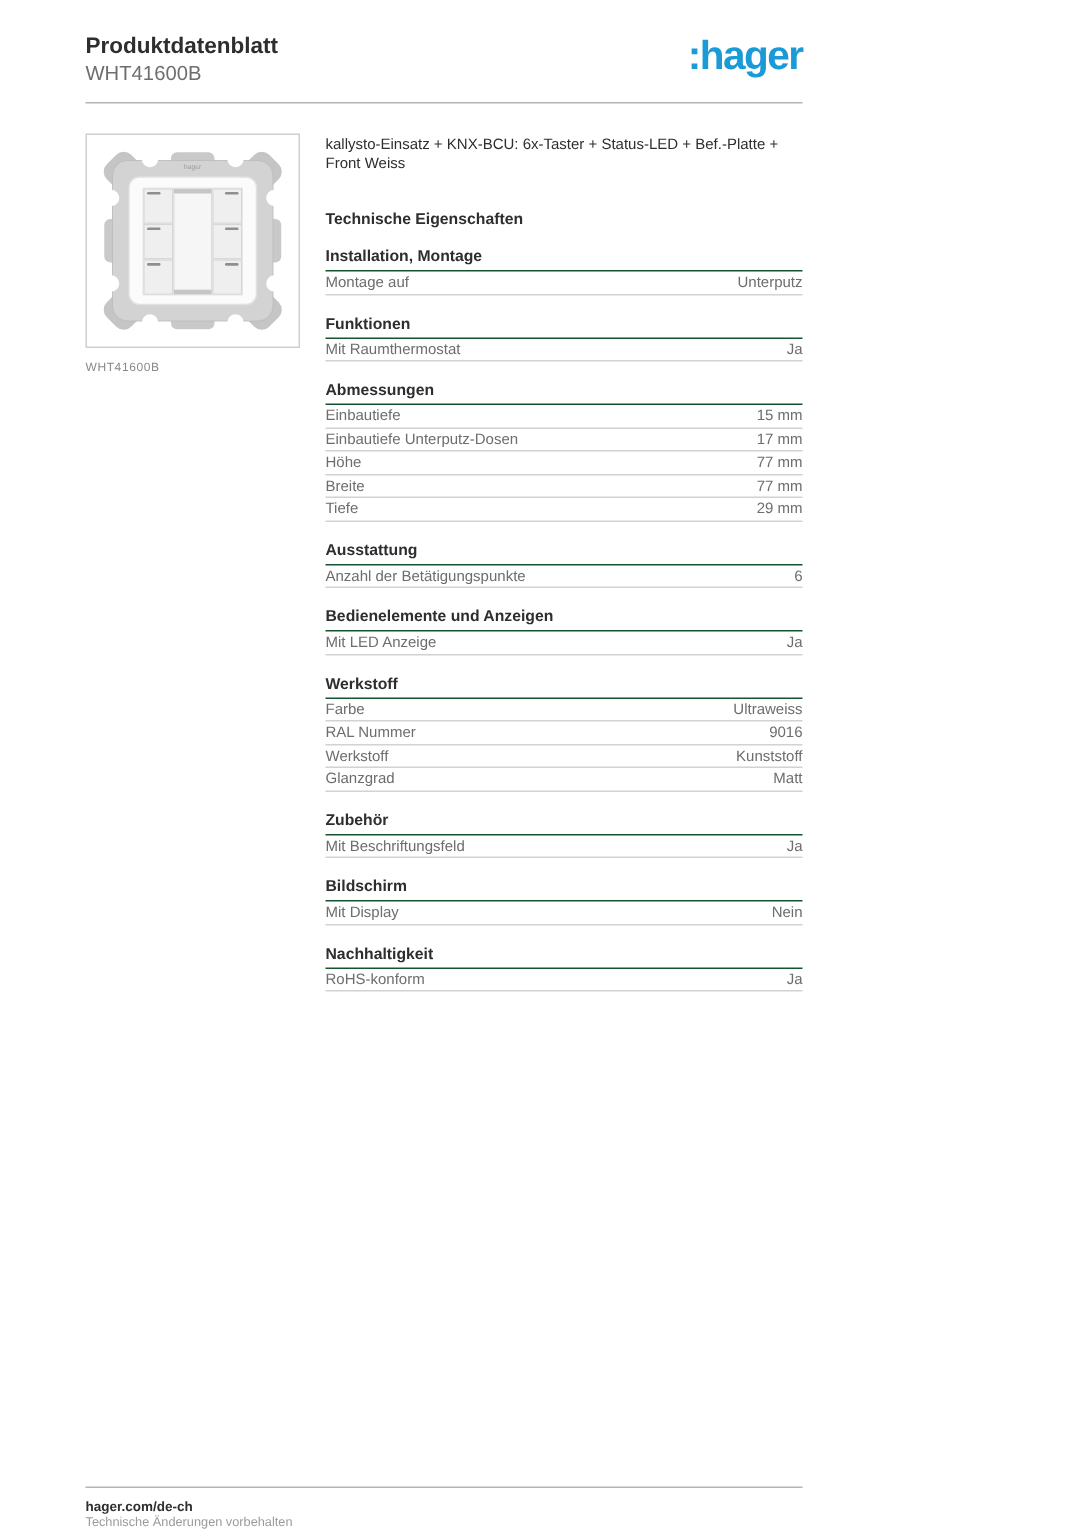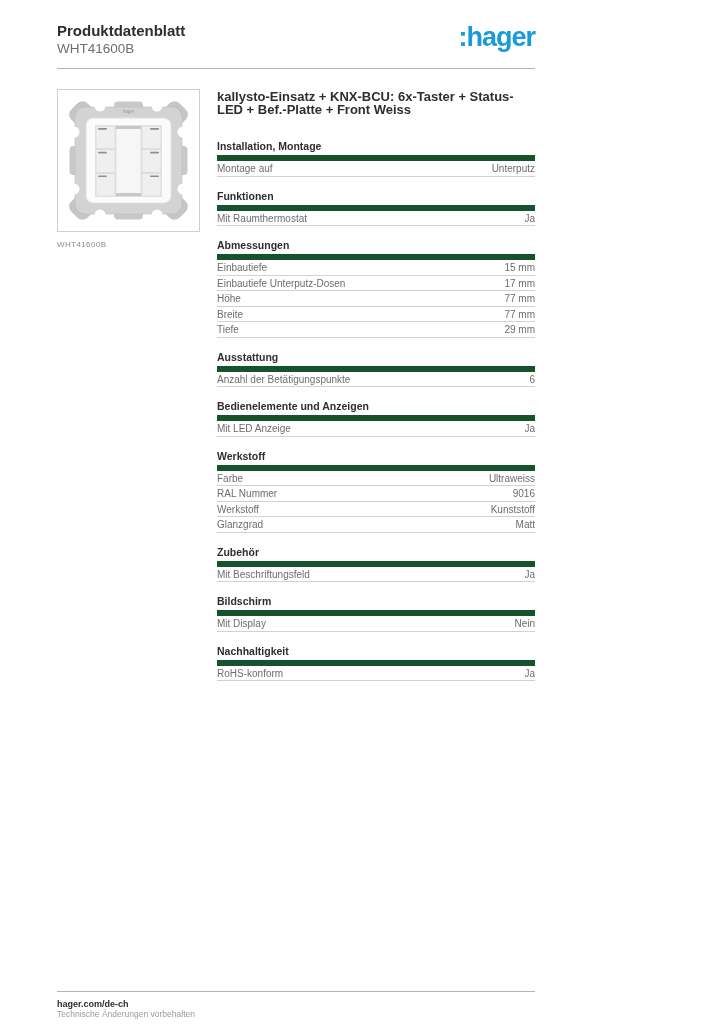--- a/index.html
+++ b/index.html
@@ -16,26 +16,26 @@
   .header-rule { border: none; border-top: 1px solid #b3b3b3; margin-top: 11px; }
 
   
   .main { display: flex; gap: 17px; margin-top: 20px; align-items: flex-start; }
   .image-col { width: 143px; flex: 0 0 143px; }
   .image-frame { width: 143px; height: 143px; border: 1px solid #cfcfcf; background: #ffffff;
                  display: flex; align-items: center; justify-content: center; }
   .image-caption { font-size: 8px; color: #8a8a8a; letter-spacing: 0.4px; margin-top: 8px; }
 
   .specs { flex: 1; min-width: 0; padding-top: 1px; }
-  .product-title { font-size: 13px; font-weight: bold; color: #2e2e2e; line-height: 13px; margin-bottom: 24px; }
+  .product-title { font-size: 10px; font-weight: normal; color: #2e2e2e; line-height: 13px; margin-bottom: 24px; }
   .specs-title { font-size: 10.5px; font-weight: bold; color: #2e2e2e; margin-bottom: 12px; }
 
   .spec-section { margin-top: 13px; }
   .spec-heading { font-size: 10.5px; font-weight: bold; color: #2e2e2e; padding-bottom: 3px;
-                  border-bottom: 6px solid #14532d; }
+                  border-bottom: 1px solid #14532d; }
   .spec-row { display: flex; justify-content: space-between; align-items: flex-start;
               font-size: 10px; color: #6d6d6d; padding: 2px 0 1.5px; border-bottom: 1px solid #d2d2d2;
               line-height: 11px; }
   .spec-label { white-space: nowrap; }
   .spec-value { white-space: nowrap; text-align: right; }
 
   
   .footer { position: absolute; left: 57px; right: 57px; top: 991px;
             border-top: 1px solid #b3b3b3; padding-top: 7px;
             display: flex; justify-content: space-between; align-items: baseline; flex-direction: column; }
@@ -121,20 +121,21 @@
           <rect x="48" y="26" width="25" height="70.1" fill="#f6f6f6" stroke="#dcdcdc" stroke-width="0.7"></rect>
           <rect x="48" y="26" width="25" height="3" fill="#c6c6c6"></rect>
           <rect x="48" y="93.1" width="25" height="3" fill="#c6c6c6"></rect>
         </svg>
       </figure>
       <div class="image-caption">WHT41600B</div>
     </div>
 
     <div class="specs">
       <div class="product-title">kallysto-Einsatz + KNX-BCU: 6x-Taster + Status-LED + Bef.-Platte + Front Weiss</div>
+      <div class="specs-title">Technische Eigenschaften</div>
       <div id="sections">
           <div class="spec-section">
             <div class="spec-heading">Installation, Montage</div>
             <div class="spec-row">
               <span class="spec-label">Montage auf</span>
               <span class="spec-value">Unterputz</span>
             </div>
           </div>
           <div class="spec-section">
             <div class="spec-heading">Funktionen</div>

